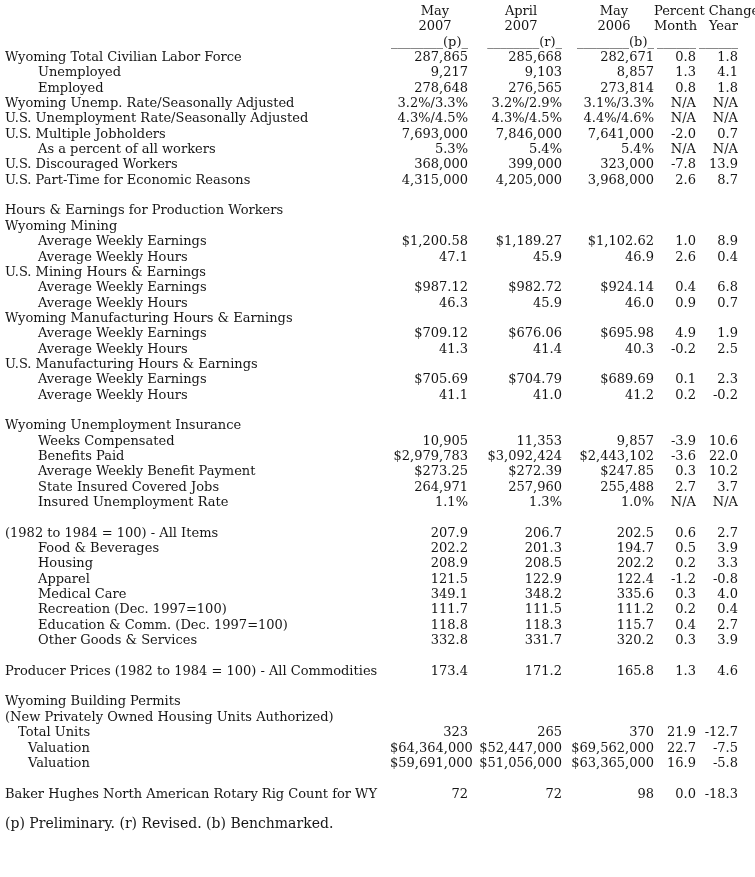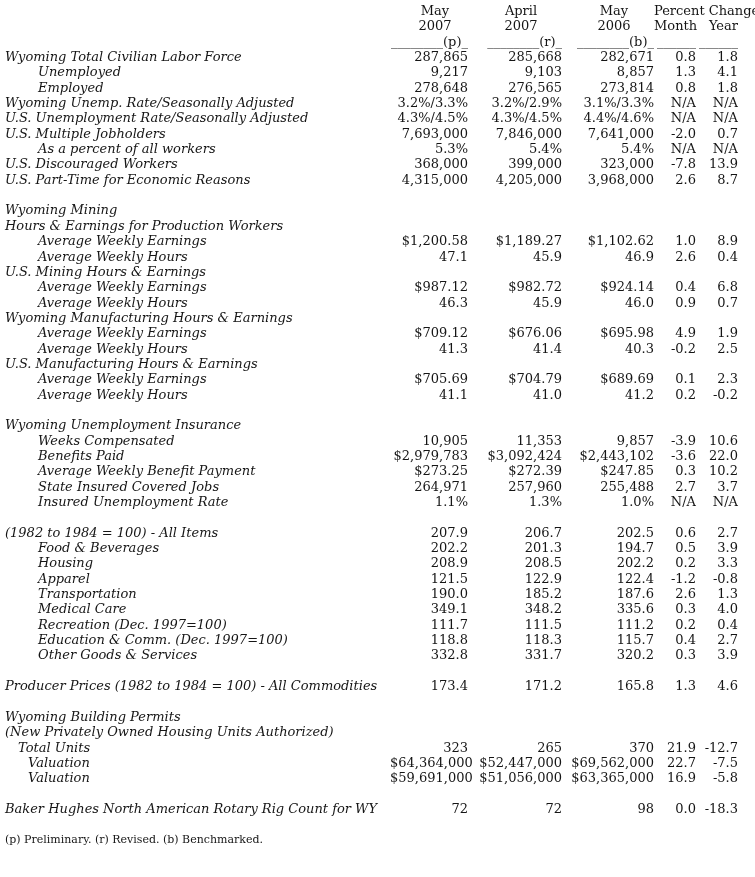--- a/index.html
+++ b/index.html
@@ -22,27 +22,27 @@
   }
   col.c-label { width: 385px; }
   col.c1 { width: 78px; }
   col.c2 { width: 94px; }
   col.c3 { width: 92px; }
   col.c4 { width: 42px; }
   col.c5 { width: 42px; }
   .num { text-align: right; }
   .hc  { text-align: center; padding-left: 12px; }
   .pct { text-align: center; }
-  td.label { text-align: left; font-style: italic; }
+  td.label { text-align: left; }
   .ind0 { padding-left: 0; }
   .ind1 { padding-left: 13px; margin-top: 26px; }
   .ind2 { padding-left: 23px; }
   .ind3 { padding-left: 33px; }
   .footnote {
-    margin: 0 0 0 5px; line-height: 15.35px; font-size: 11px;
+    margin: 0 0 0 5px; line-height: 15.35px; font-size: 14px;
   }
 </style>
 </head>
 <body>
 
 <table class="stats">
   <colgroup>
     <col class="c-label">
     <col class="c1">
     <col class="c2">
@@ -150,29 +150,29 @@
       </tr>
       <tr>
         <td class="label ind0">&nbsp;</td>
         <td class="num"></td>
         <td class="num"></td>
         <td class="num"></td>
         <td class="num"></td>
         <td class="num"></td>
       </tr>
       <tr>
+        <td class="label ind0">Hours &amp; Earnings for Production Workers</td>
+        <td class="num"></td>
+        <td class="num"></td>
+        <td class="num"></td>
+        <td class="num"></td>
+        <td class="num"></td>
+      </tr>
+      <tr>
         <td class="label ind0">Wyoming Mining</td>
-        <td class="num"></td>
-        <td class="num"></td>
-        <td class="num"></td>
-        <td class="num"></td>
-        <td class="num"></td>
-      </tr>
-      <tr>
-        <td class="label ind0">Hours &amp; Earnings for Production Workers</td>
         <td class="num"></td>
         <td class="num"></td>
         <td class="num"></td>
         <td class="num"></td>
         <td class="num"></td>
       </tr>
       <tr>
         <td class="label ind3">Average Weekly Earnings</td>
         <td class="num">$1,200.58</td>
         <td class="num">$1,189.27</td>
@@ -350,28 +350,20 @@
       </tr>
       <tr>
         <td class="label ind3">Apparel</td>
         <td class="num">121.5</td>
         <td class="num">122.9</td>
         <td class="num">122.4</td>
         <td class="num">-1.2</td>
         <td class="num">-0.8</td>
       </tr>
       <tr>
-        <td class="label ind3">Transportation</td>
-        <td class="num">190.0</td>
-        <td class="num">185.2</td>
-        <td class="num">187.6</td>
-        <td class="num">2.6</td>
-        <td class="num">1.3</td>
-      </tr>
-      <tr>
         <td class="label ind3">Medical Care</td>
         <td class="num">349.1</td>
         <td class="num">348.2</td>
         <td class="num">335.6</td>
         <td class="num">0.3</td>
         <td class="num">4.0</td>
       </tr>
       <tr>
         <td class="label ind3">Recreation (Dec. 1997=100)</td>
         <td class="num">111.7</td>

